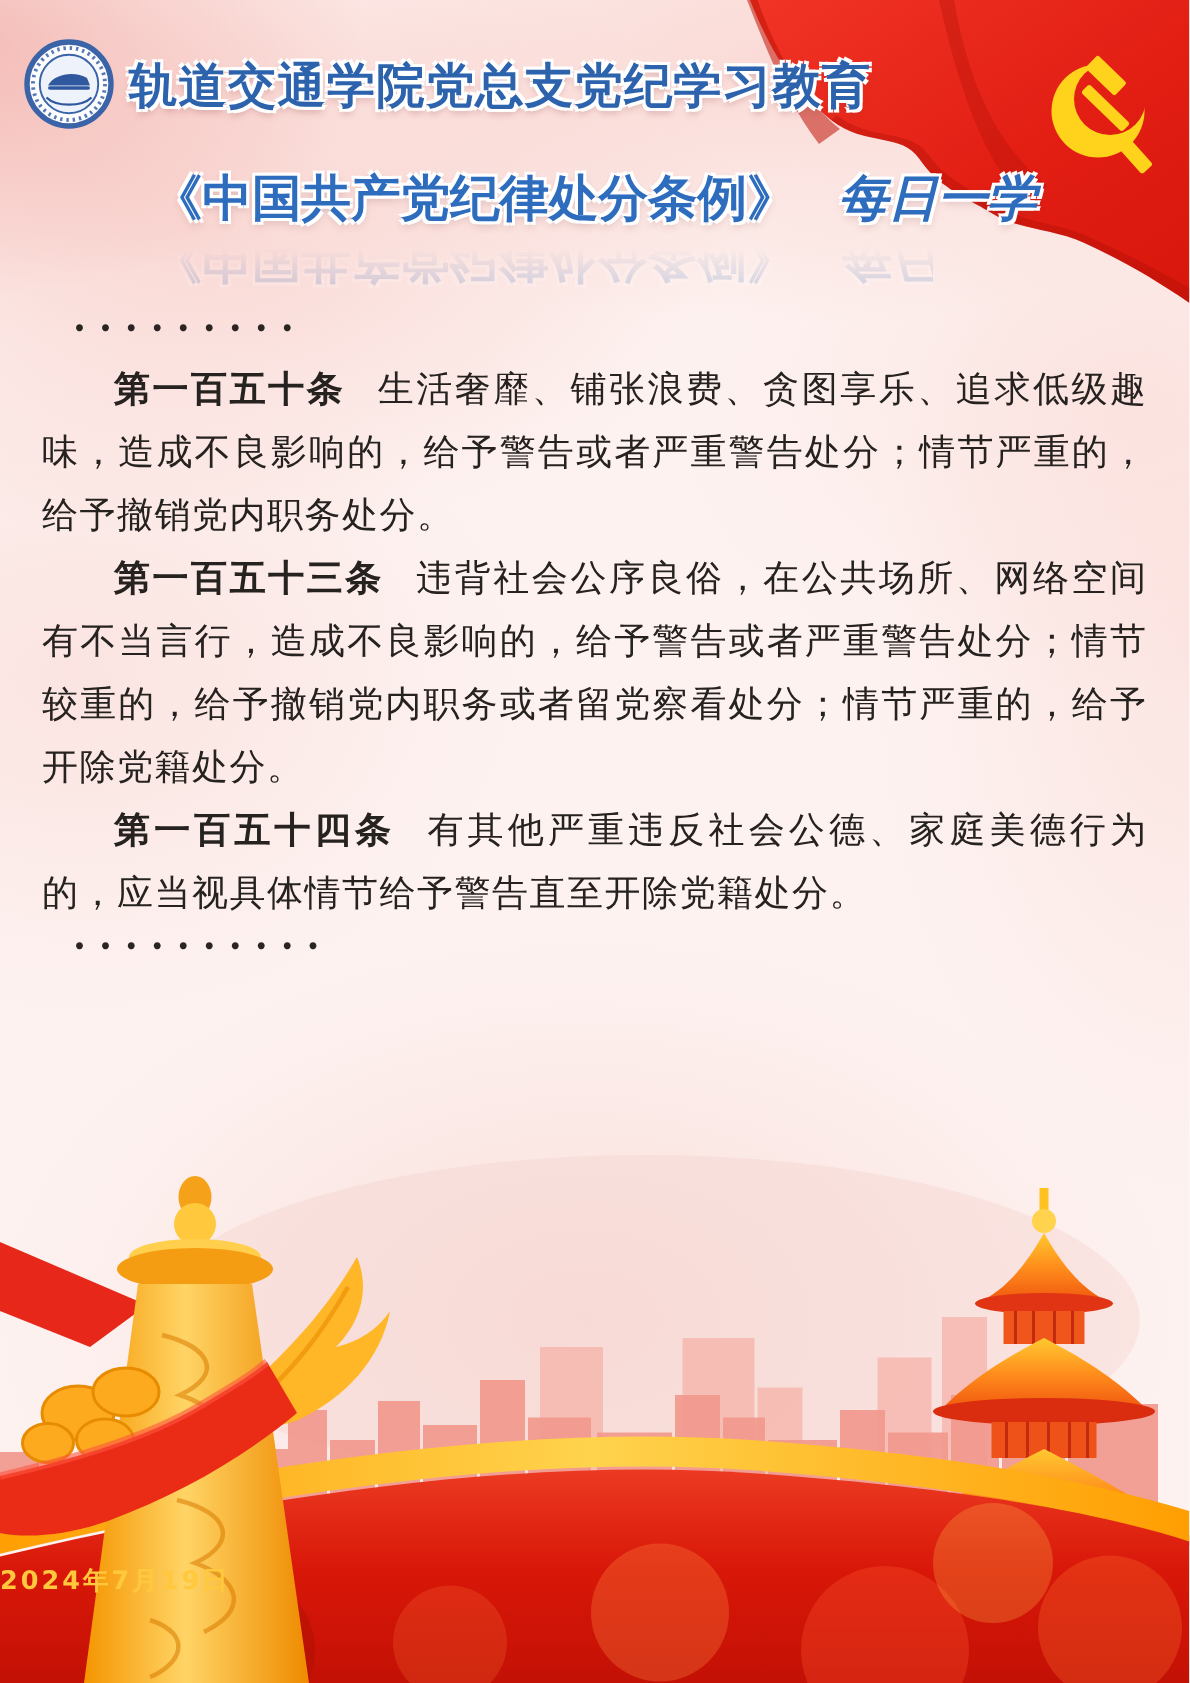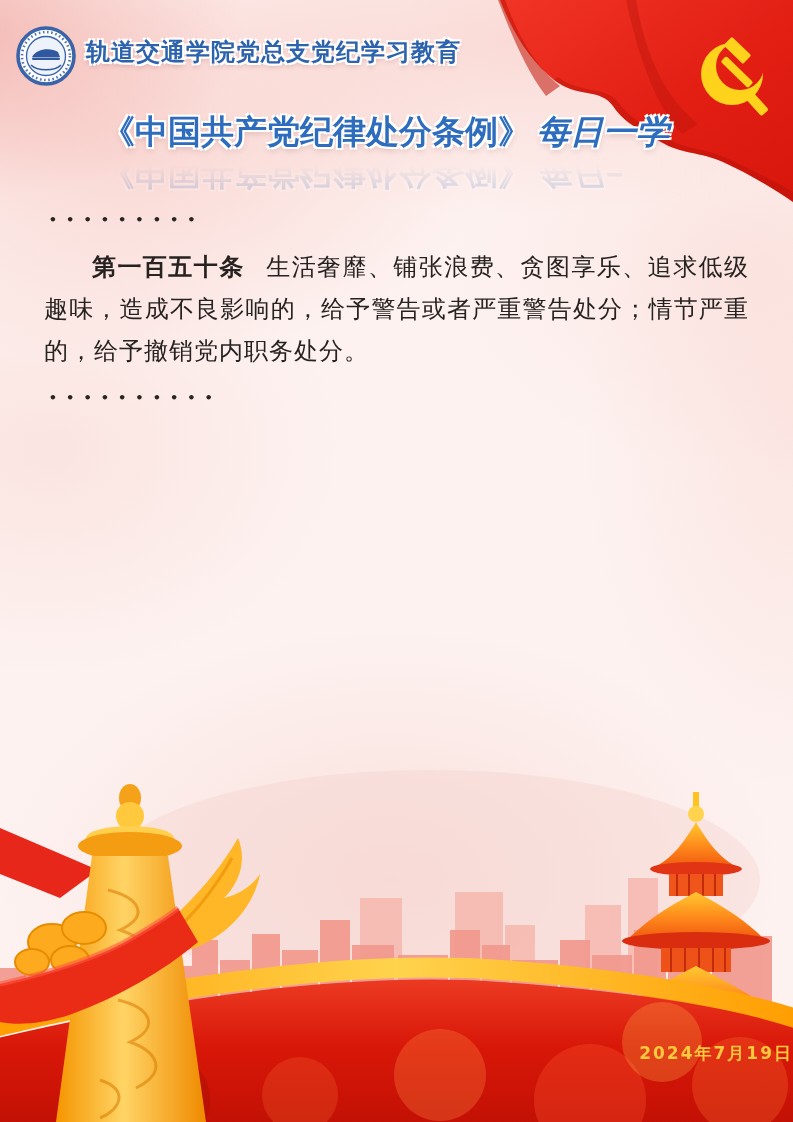--- a/index.html
+++ b/index.html
@@ -20,61 +20,61 @@
   }
   .abs{position:absolute;}
   svg{display:block;}
 
   
   #flag-art{left:0;top:0;pointer-events:none;}
   #logo{left:16px;top:26px;}
   #title{
     left:86px;top:36px;width:340px;
     font-family:"DejaVu Sans","Liberation Sans",sans-serif;
-    font-weight:bold;font-size:24px;letter-spacing:1px;
+    font-weight:bold;font-size:32px;letter-spacing:1px;
     color:#2d63ad;
     text-shadow:-2px -2px 0 #fff,2px -2px 0 #fff,-2px 2px 0 #fff,2px 2px 0 #fff,0 3px 5px rgba(140,60,60,.35);
     white-space:nowrap;
   }
   .subtitle{
     left:102px;top:110px;width:520px;
     font-family:"DejaVu Sans","Liberation Sans",sans-serif;
     font-weight:bold;font-size:33px;letter-spacing:0;
     color:#2e6dbe;white-space:nowrap;
     text-shadow:-2px -2px 0 #fff,2px -2px 0 #fff,-2px 2px 0 #fff,2px 2px 0 #fff,0 3px 6px rgba(120,60,60,.3);
   }
-  .subtitle .suffix{font-style:italic;margin-left:6px;}
+  .subtitle .suffix{font-style:italic;margin-left:28px;}
   #subtitle-reflection{
     top:150px;transform:scaleY(-1);opacity:.25;
     -webkit-mask-image:linear-gradient(to bottom,rgba(0,0,0,.9),transparent 65%);
     mask-image:linear-gradient(to bottom,rgba(0,0,0,.9),transparent 65%);
   }
 
   
   #doc-body{
     left:28px;top:210px;width:737px;
     font-size:24px;line-height:42px;letter-spacing:1px;
     color:#262220;text-align:justify;
     z-index:5;
   }
-  #doc-body p{margin:16px;text-indent:2em;}
+  #doc-body p{margin:0;text-indent:2em;}
   .art-num{margin-right:.9em;font-weight:bold;}
   .dots{
     font-family:"DejaVu Sans","Liberation Sans",sans-serif;
     font-size:13px;letter-spacing:9px;color:#2a2522;line-height:20px;
     text-indent:1.6em;font-weight:bold;
   }
   .dots.top{margin-bottom:8px;}
   .dots.bottom{margin-top:6px;}
 
   
   #bottom-art{left:0;top:760px;z-index:2;pointer-events:none;}
 
   #date{
-    left:0;top:1042px;width:793px;text-align:right;
+    left:0;top:1042px;width:793px;text-align:left;
     font-family:"DejaVu Sans","Liberation Sans",sans-serif;
     font-weight:bold;font-size:17px;letter-spacing:2px;
     color:#ffc83d;z-index:6;
   }
 </style>
 </head>
 <body>
 
 <div id="page">
 
@@ -125,21 +125,23 @@
     <span>《中国共产党纪律处分条例》</span><span class="suffix">每日一学</span>
   </div>
 
   <div id="doc-body" class="abs">
     <div class="dots top">•••••••••</div>
 
     <p><span class="art-num">第一百五十条</span><span>生活奢靡、铺张浪费、贪图享乐、追求低级趣味，造成不良影响的，给予警告或者严重警告处分；情节严重的，给予撤销党内职务处分。</span></p>
 
 
 
-
+    <p><span class="art-num">第一百五十三条</span><span>违背社会公序良俗，在公共场所、网络空间有不当言行，造成不良影响的，给予警告或者严重警告处分；情节较重的，给予撤销党内职务或者留党察看处分；情节严重的，给予开除党籍处分。</span></p>
+
+    <p><span class="art-num">第一百五十四条</span><span>有其他严重违反社会公德、家庭美德行为的，应当视具体情节给予警告直至开除党籍处分。</span></p>
 
     <div class="dots bottom">••••••••••</div>
   </div>
 
   <svg id="bottom-art" class="abs" width="793" height="362" viewBox="0 760 793 362">
     <defs>
       <linearGradient id="goldRim" x1="0" y1="0" x2="1" y2="0">
         <stop offset="0" stop-color="#ff9d00"></stop>
         <stop offset=".5" stop-color="#ffd34d"></stop>
         <stop offset="1" stop-color="#ff9d00"></stop>

